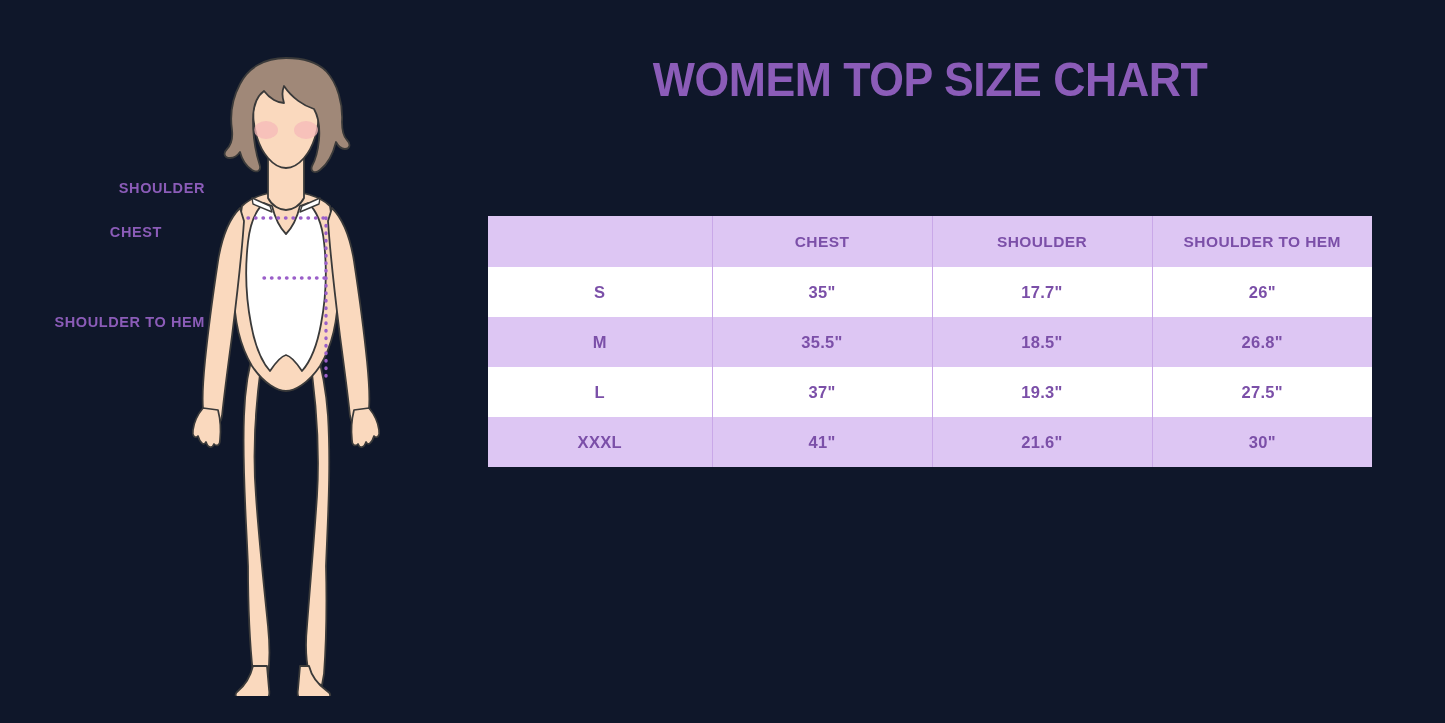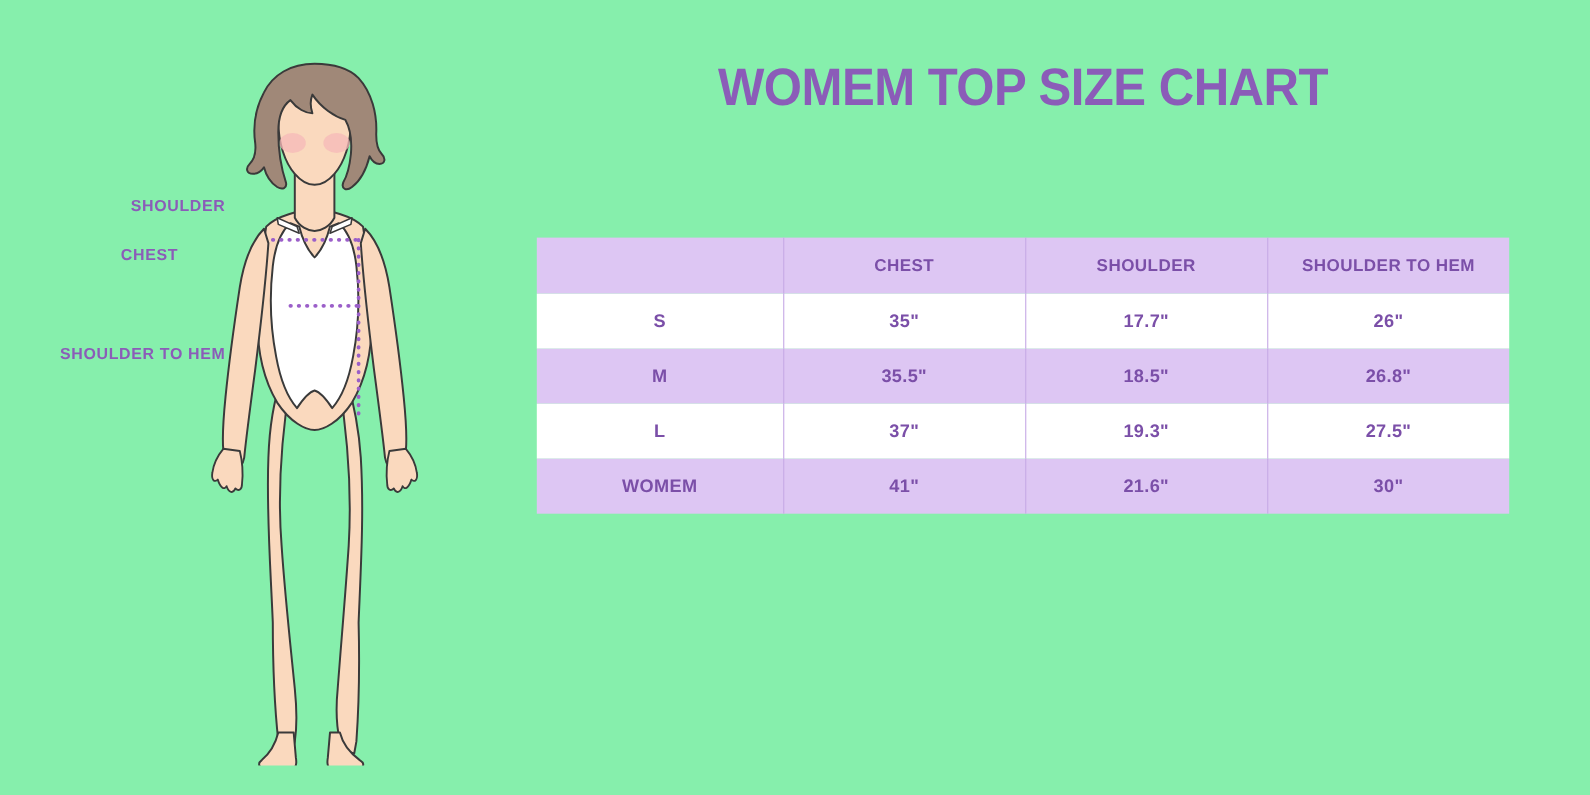--- a/index.html
+++ b/index.html
@@ -7,21 +7,21 @@
     width: 1445px;
     height: 723px;
     background: #ffffff;
     font-family: "Liberation Sans", sans-serif;
     overflow: hidden;
   }
   #page {
     position: relative;
     width: 1445px;
     height: 723px;
-    background: #86efac;
+    background: #0f172a;
   }
 
   
   #chart-title {
     position: absolute;
     left: 480px;
     top: 52px;
     width: 900px;
     text-align: center;
     font-size: 48px;
@@ -259,21 +259,21 @@
         <td>18.5"</td>
         <td>26.8"</td>
       </tr>
       <tr class="row-light">
         <td>L</td>
         <td>37"</td>
         <td>19.3"</td>
         <td>27.5"</td>
       </tr>
       <tr class="row-dark">
-        <td>WOMEM</td>
+        <td>XXXL</td>
         <td>41"</td>
         <td>21.6"</td>
         <td>30"</td>
       </tr>
     </tbody>
   </table>
 
 </div>
 
 </body></html>

